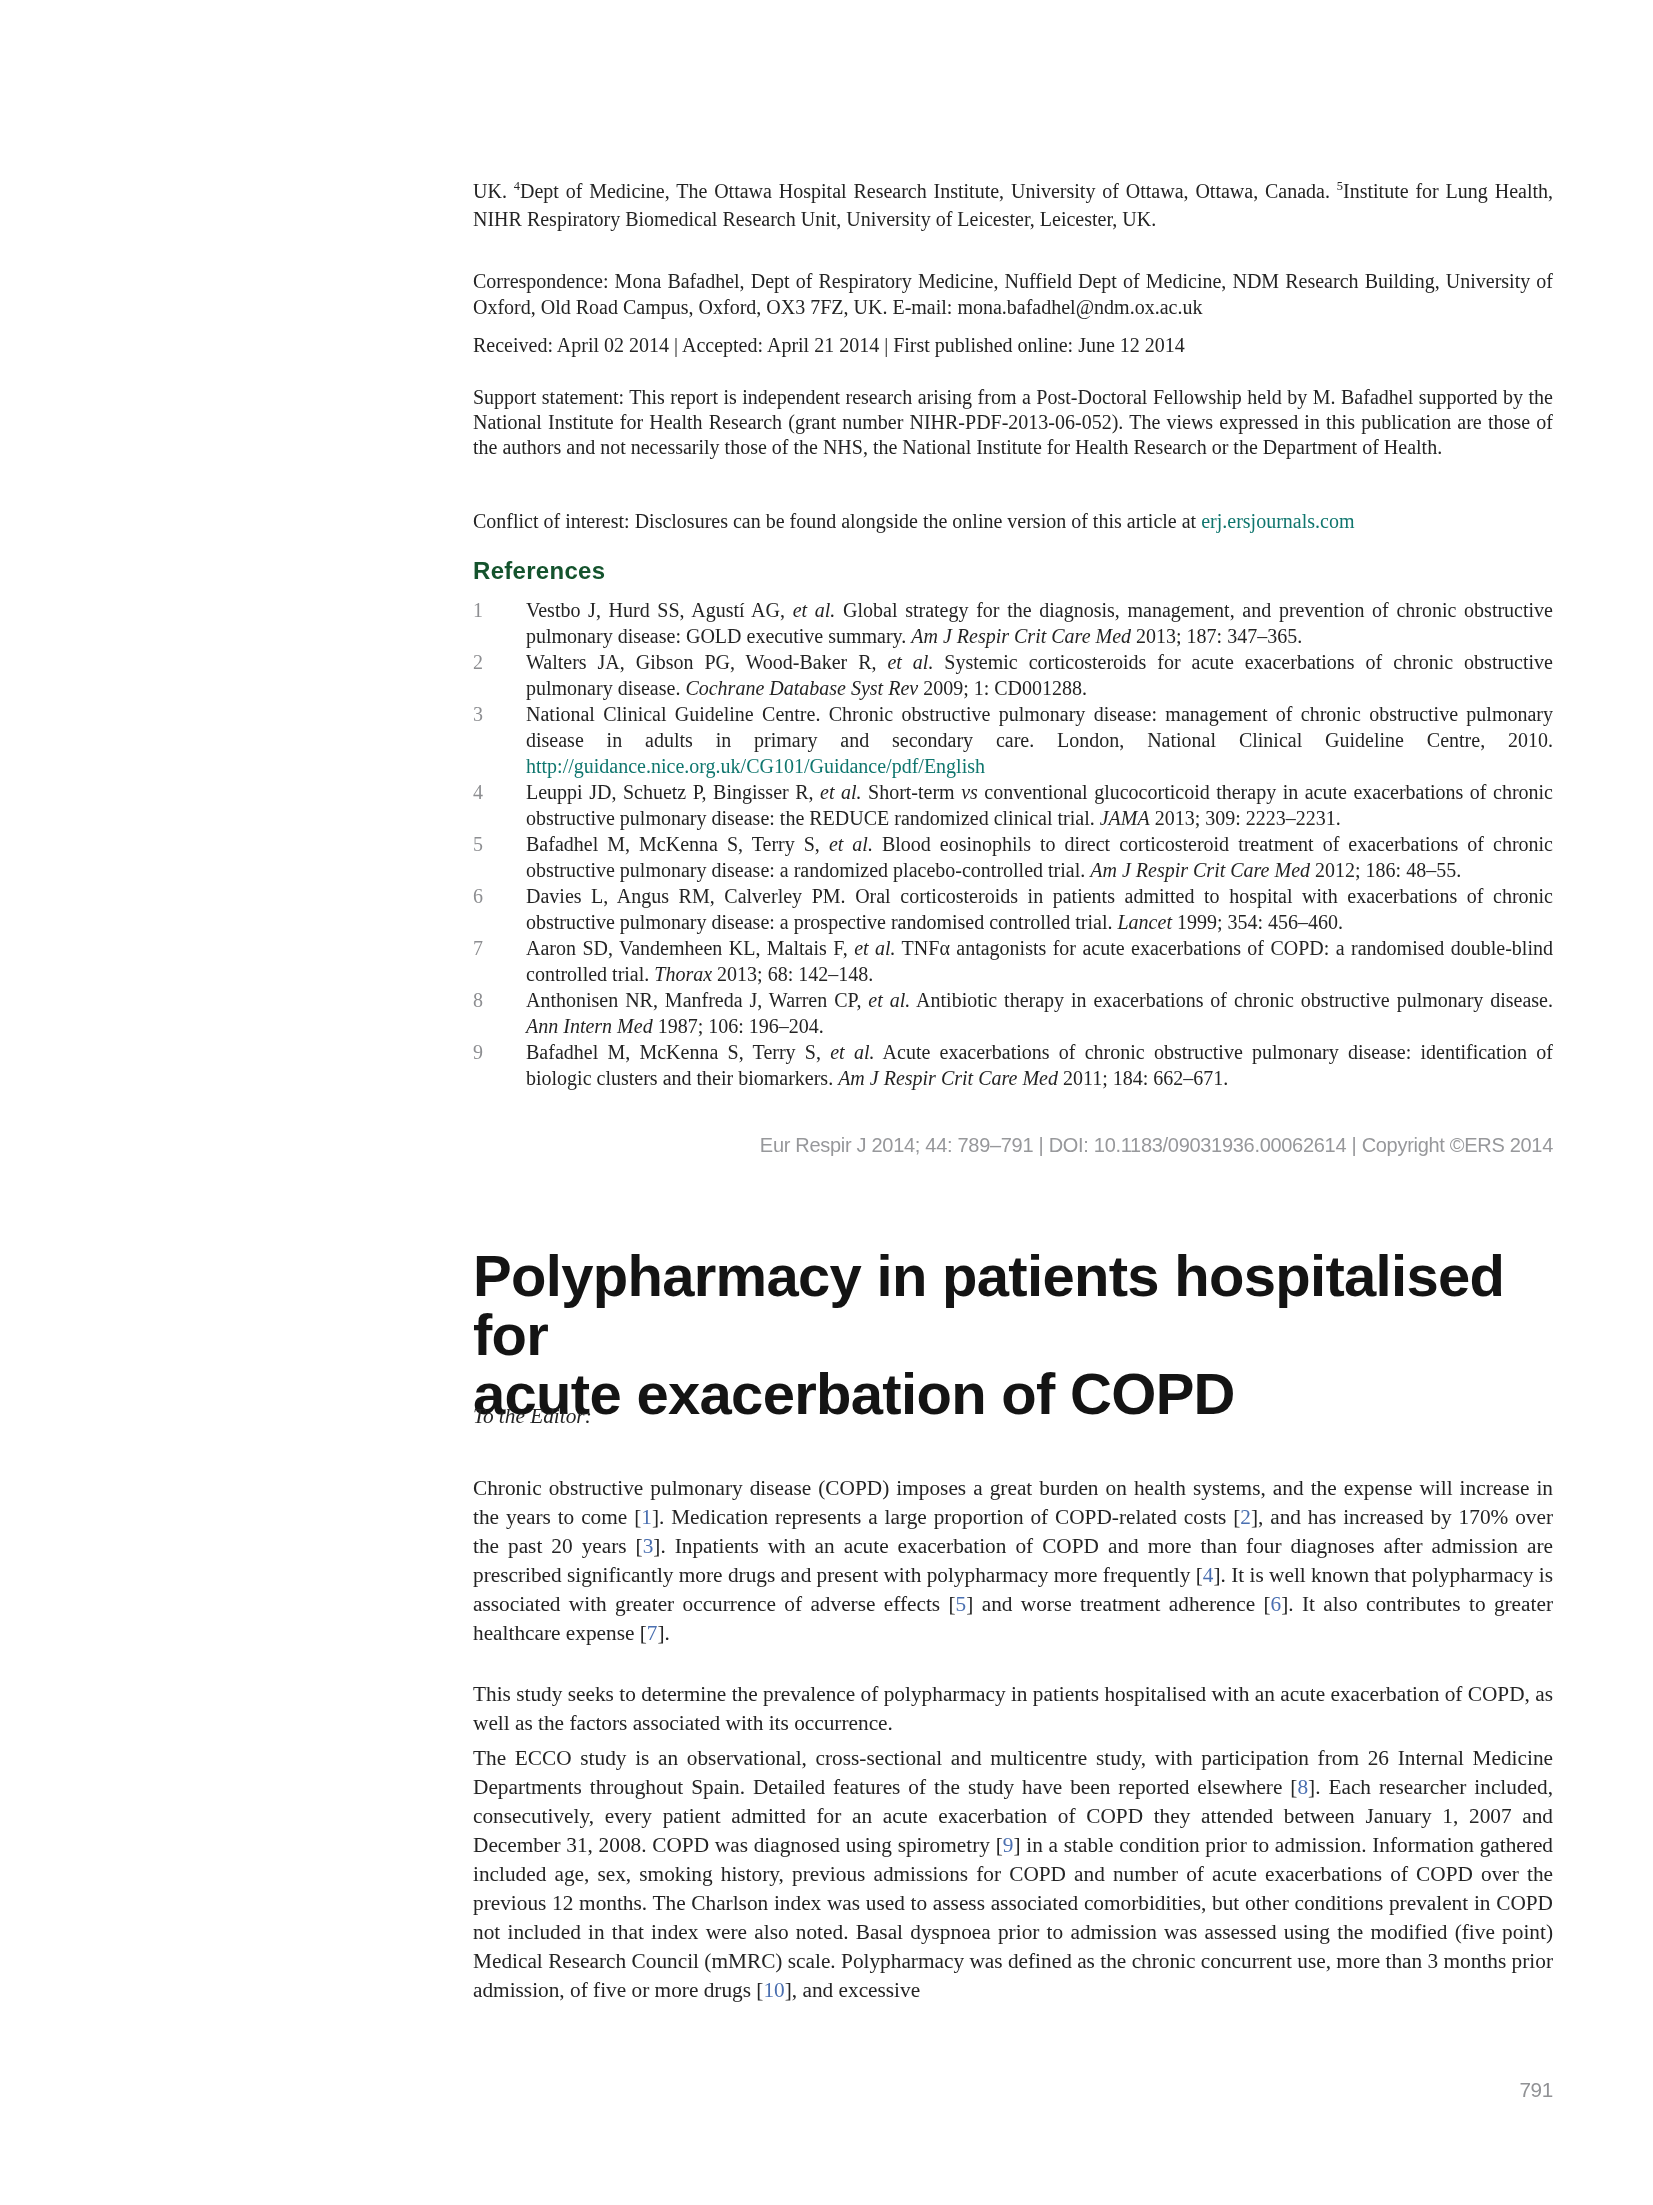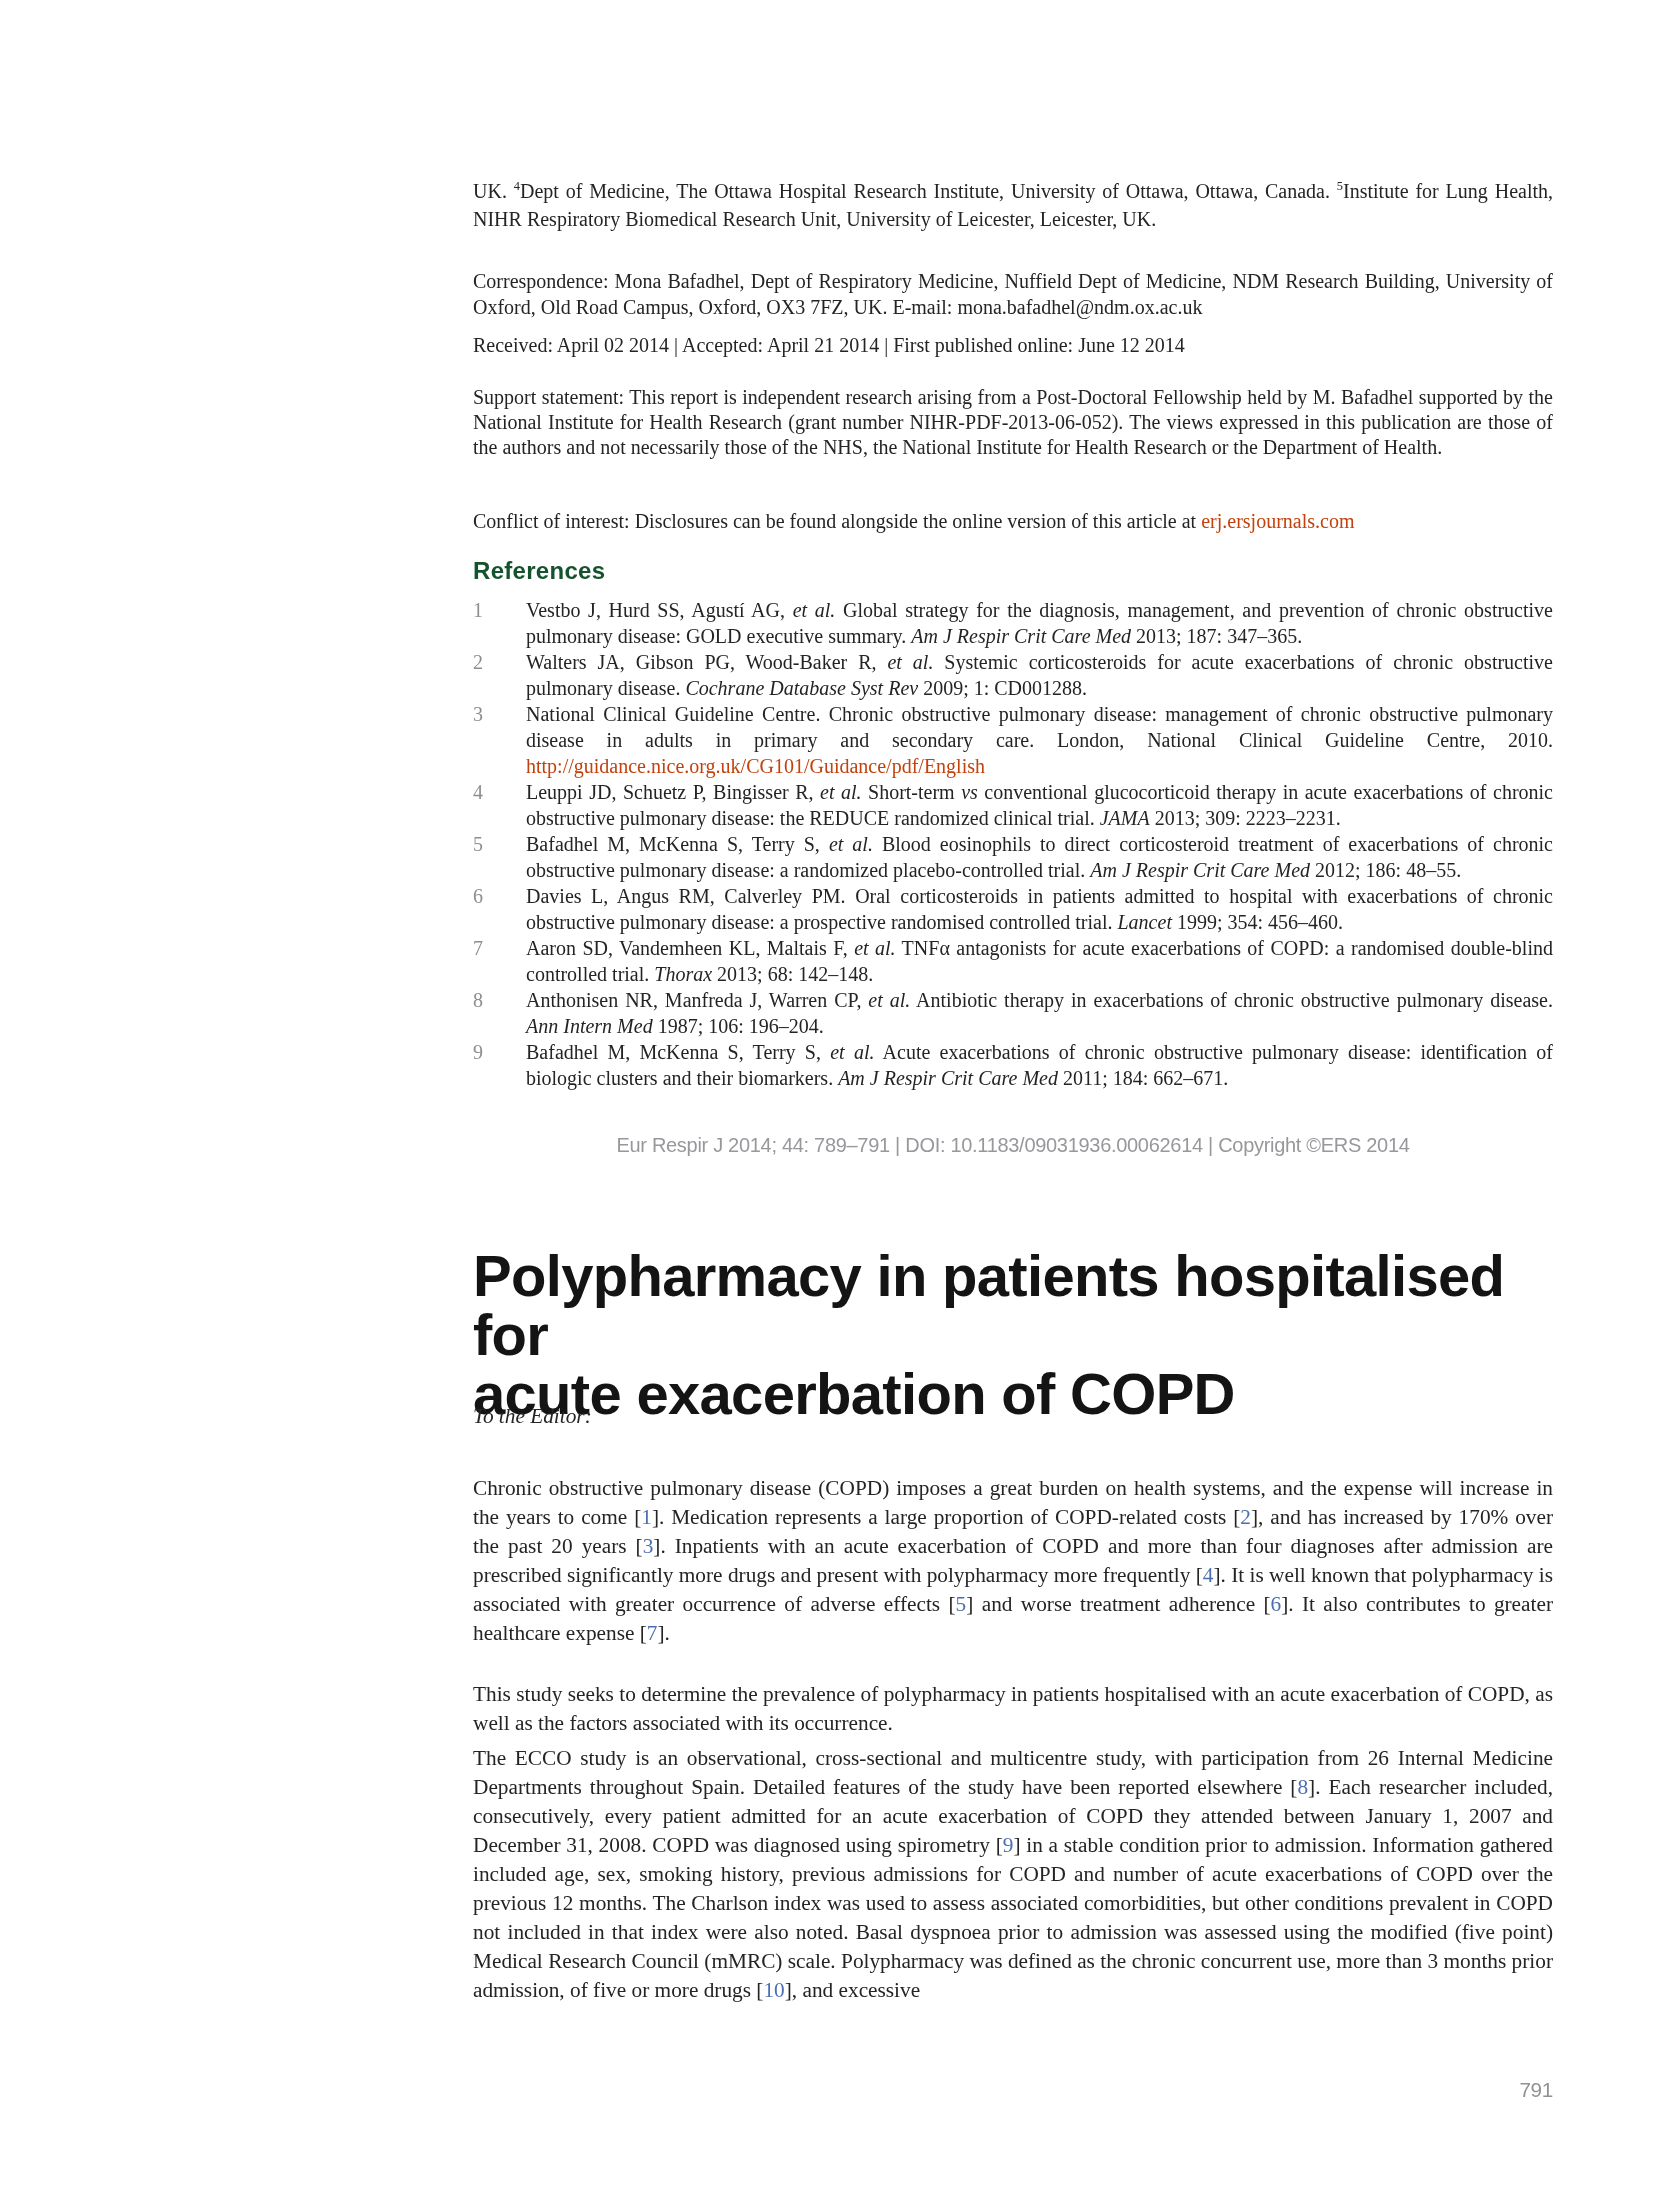--- a/index.html
+++ b/index.html
@@ -20,21 +20,21 @@
   .conflict{top:508px;font-size:20px;line-height:26px;}
   .ref-heading{
     top:557px;
     font-family:"Liberation Sans","DejaVu Sans",sans-serif;
     font-weight:bold;font-size:24px;color:#14532d;letter-spacing:0.3px;
   }
   .ref-list{top:597px;font-size:20px;line-height:26px;margin:0;padding:0;list-style:none;}
   .ref-list li{position:relative;padding-left:53px;text-align:justify;}
   .refnum{position:absolute;left:0;top:0;color:#8d8e91;}
   .footer{
-    top:1134px;text-align:center;
+    top:1134px;text-align:right;
     font-family:"Liberation Sans","DejaVu Sans",sans-serif;
     font-size:20px;letter-spacing:-0.3px;color:#97989b;
   }
   .title{
     top:1246px;
     font-family:"Liberation Sans","DejaVu Sans",sans-serif;
     font-weight:bold;font-size:58px;line-height:59px;
     letter-spacing:-0.7px;color:#141414;
   }
   .salutation{top:1404px;font-size:21.3px;font-style:italic;}
@@ -42,21 +42,21 @@
   .p1{top:1453px;}
   .p2{top:1659px;}
   .p3{top:1723px;}
   .pagenum{
     top:2078px;text-align:right;
     font-family:"Liberation Sans","DejaVu Sans",sans-serif;
     font-size:20.7px;letter-spacing:-0.3px;color:#919295;
   }
   .it{font-style:italic;}
   .cite{color:#4a6fb0;}
-  .link{color:#c2410c;}
+  .link{color:#0f766e;}
   sup{font-size:0.62em;line-height:0;vertical-align:super;}
 </style>
 </head>
 <body>
 
 <div class="page">
 
   <div class="blk affil justify"><span>UK. </span><sup>4</sup><span>Dept of Medicine, The Ottawa Hospital Research Institute, University of Ottawa, Ottawa, Canada. </span><sup>5</sup><span>Institute for Lung Health, NIHR Respiratory Biomedical Research Unit, University of Leicester, Leicester, UK.</span></div>
 
   <div class="blk corresp justify">Correspondence: Mona Bafadhel, Dept of Respiratory Medicine, Nuffield Dept of Medicine, NDM Research Building, University of Oxford, Old Road Campus, Oxford, OX3 7FZ, UK. E-mail: mona.bafadhel@ndm.ox.ac.uk</div>

